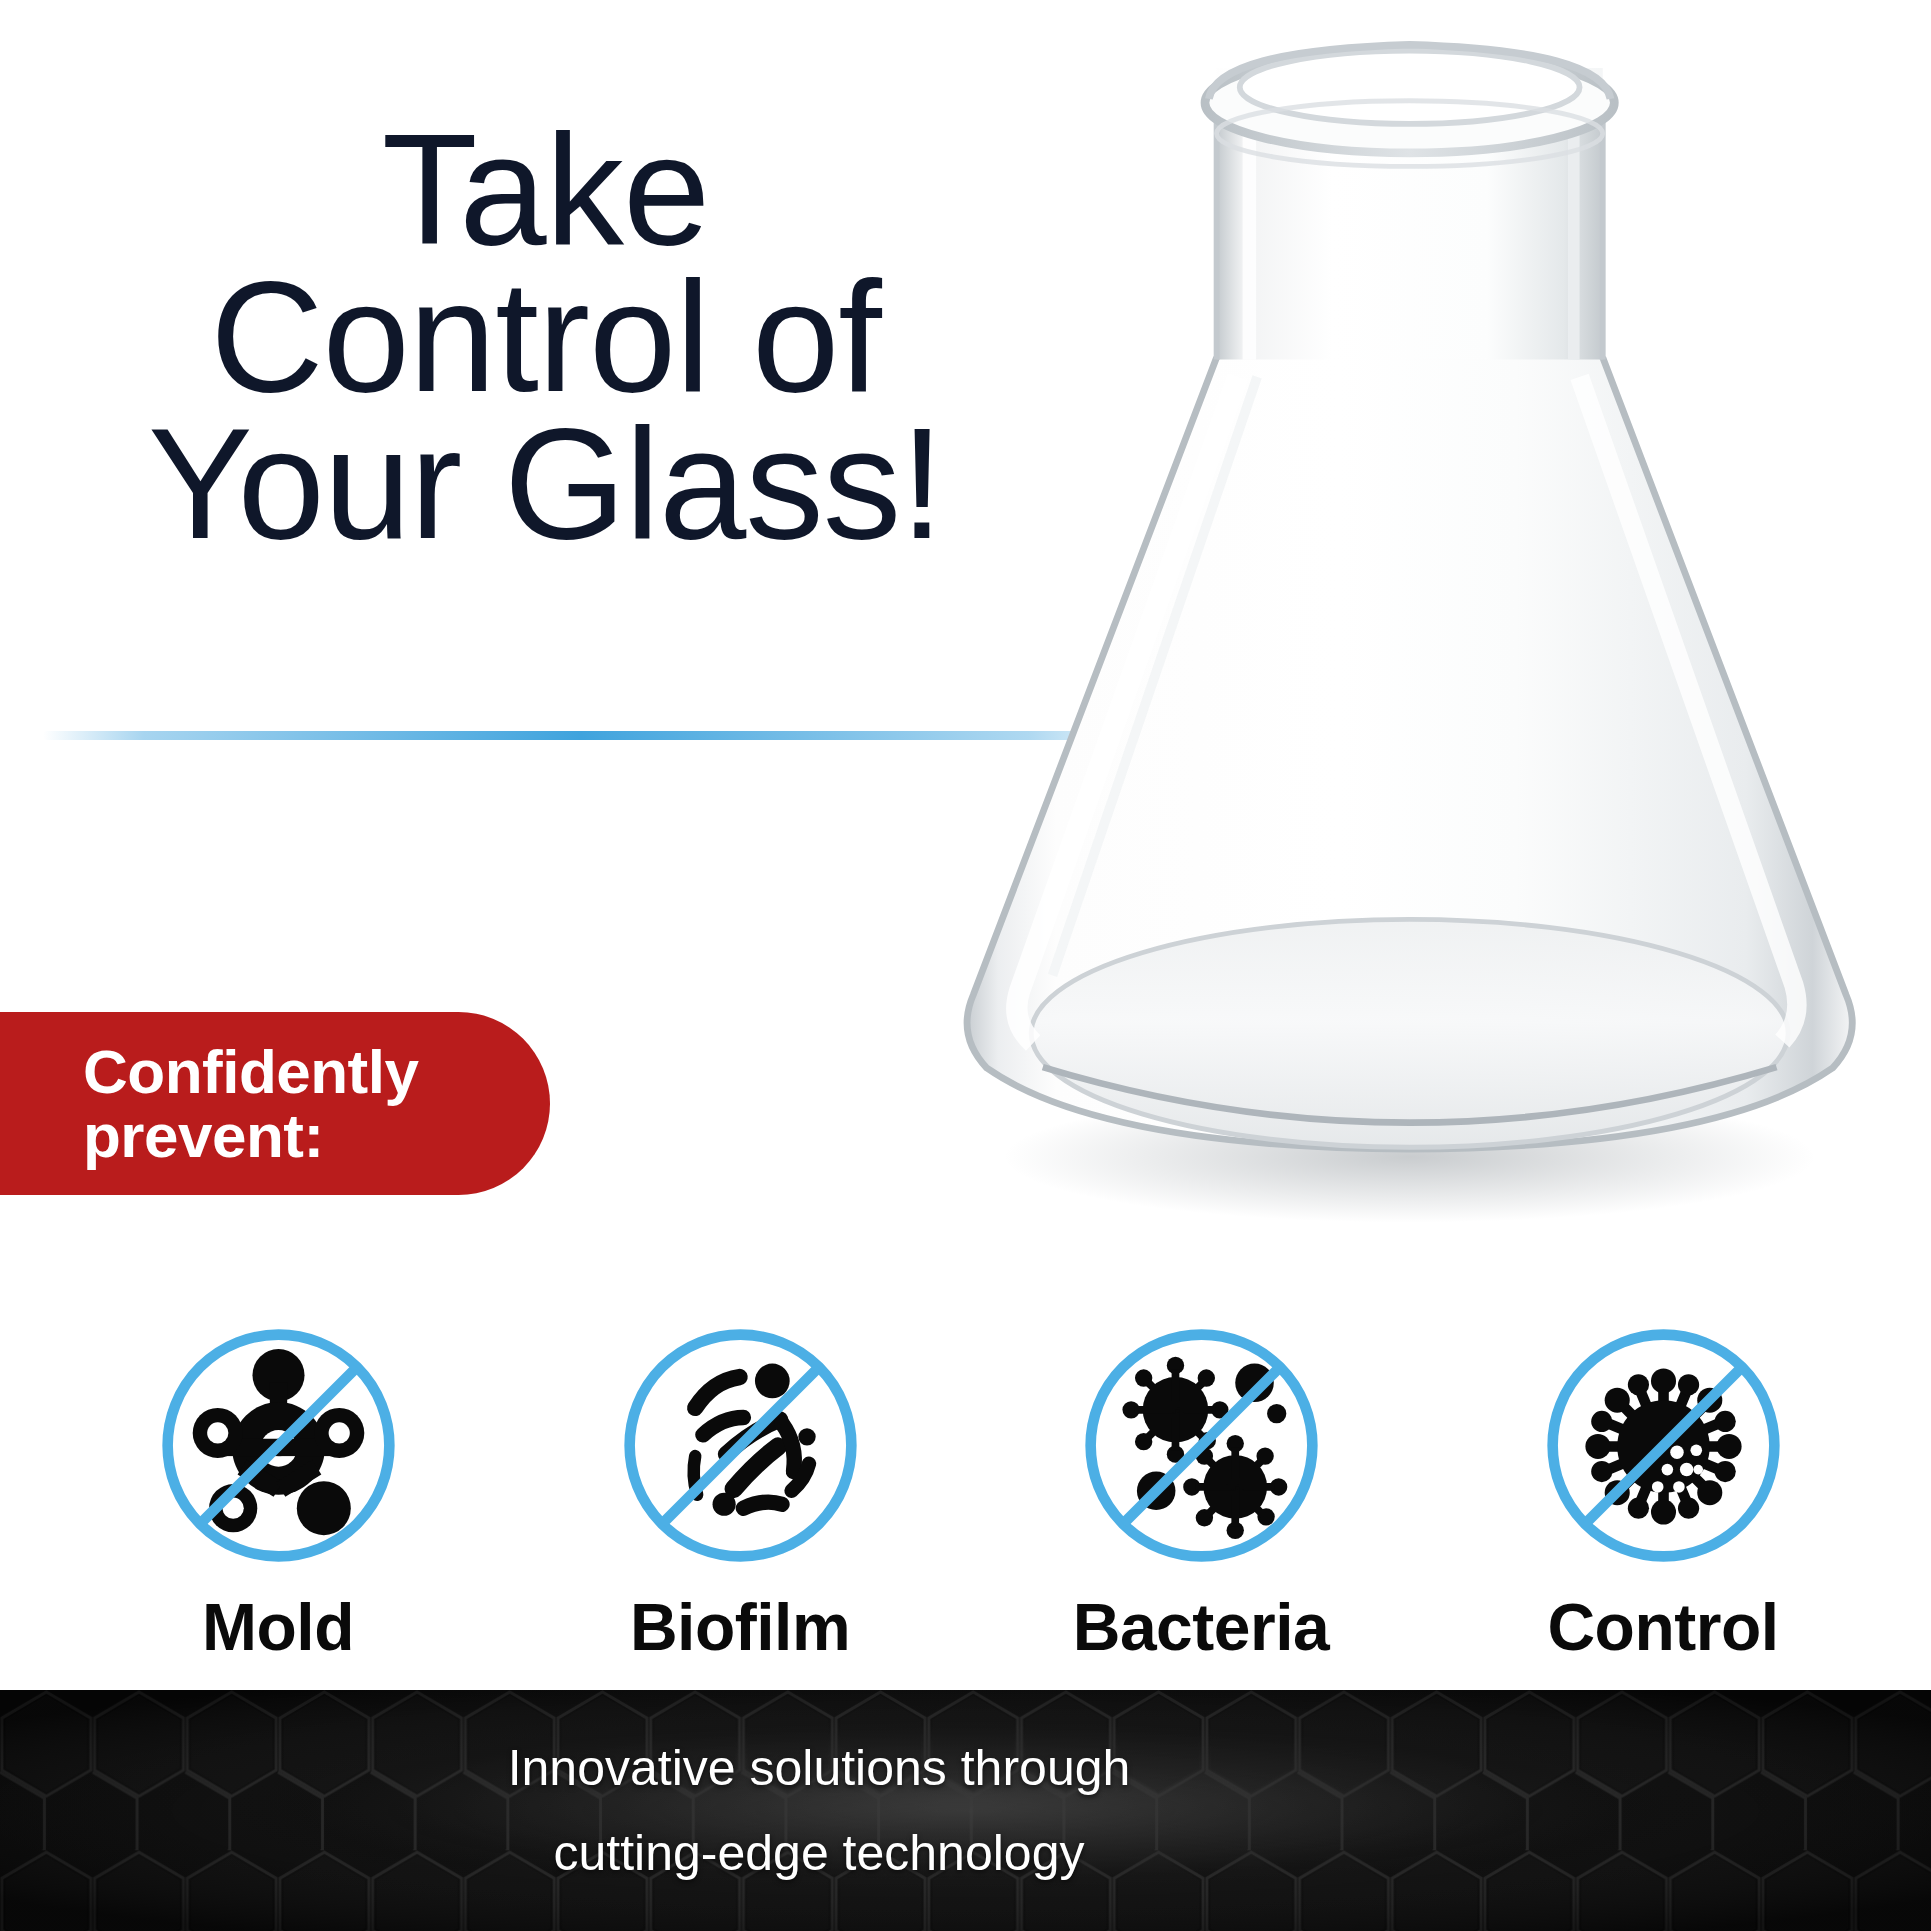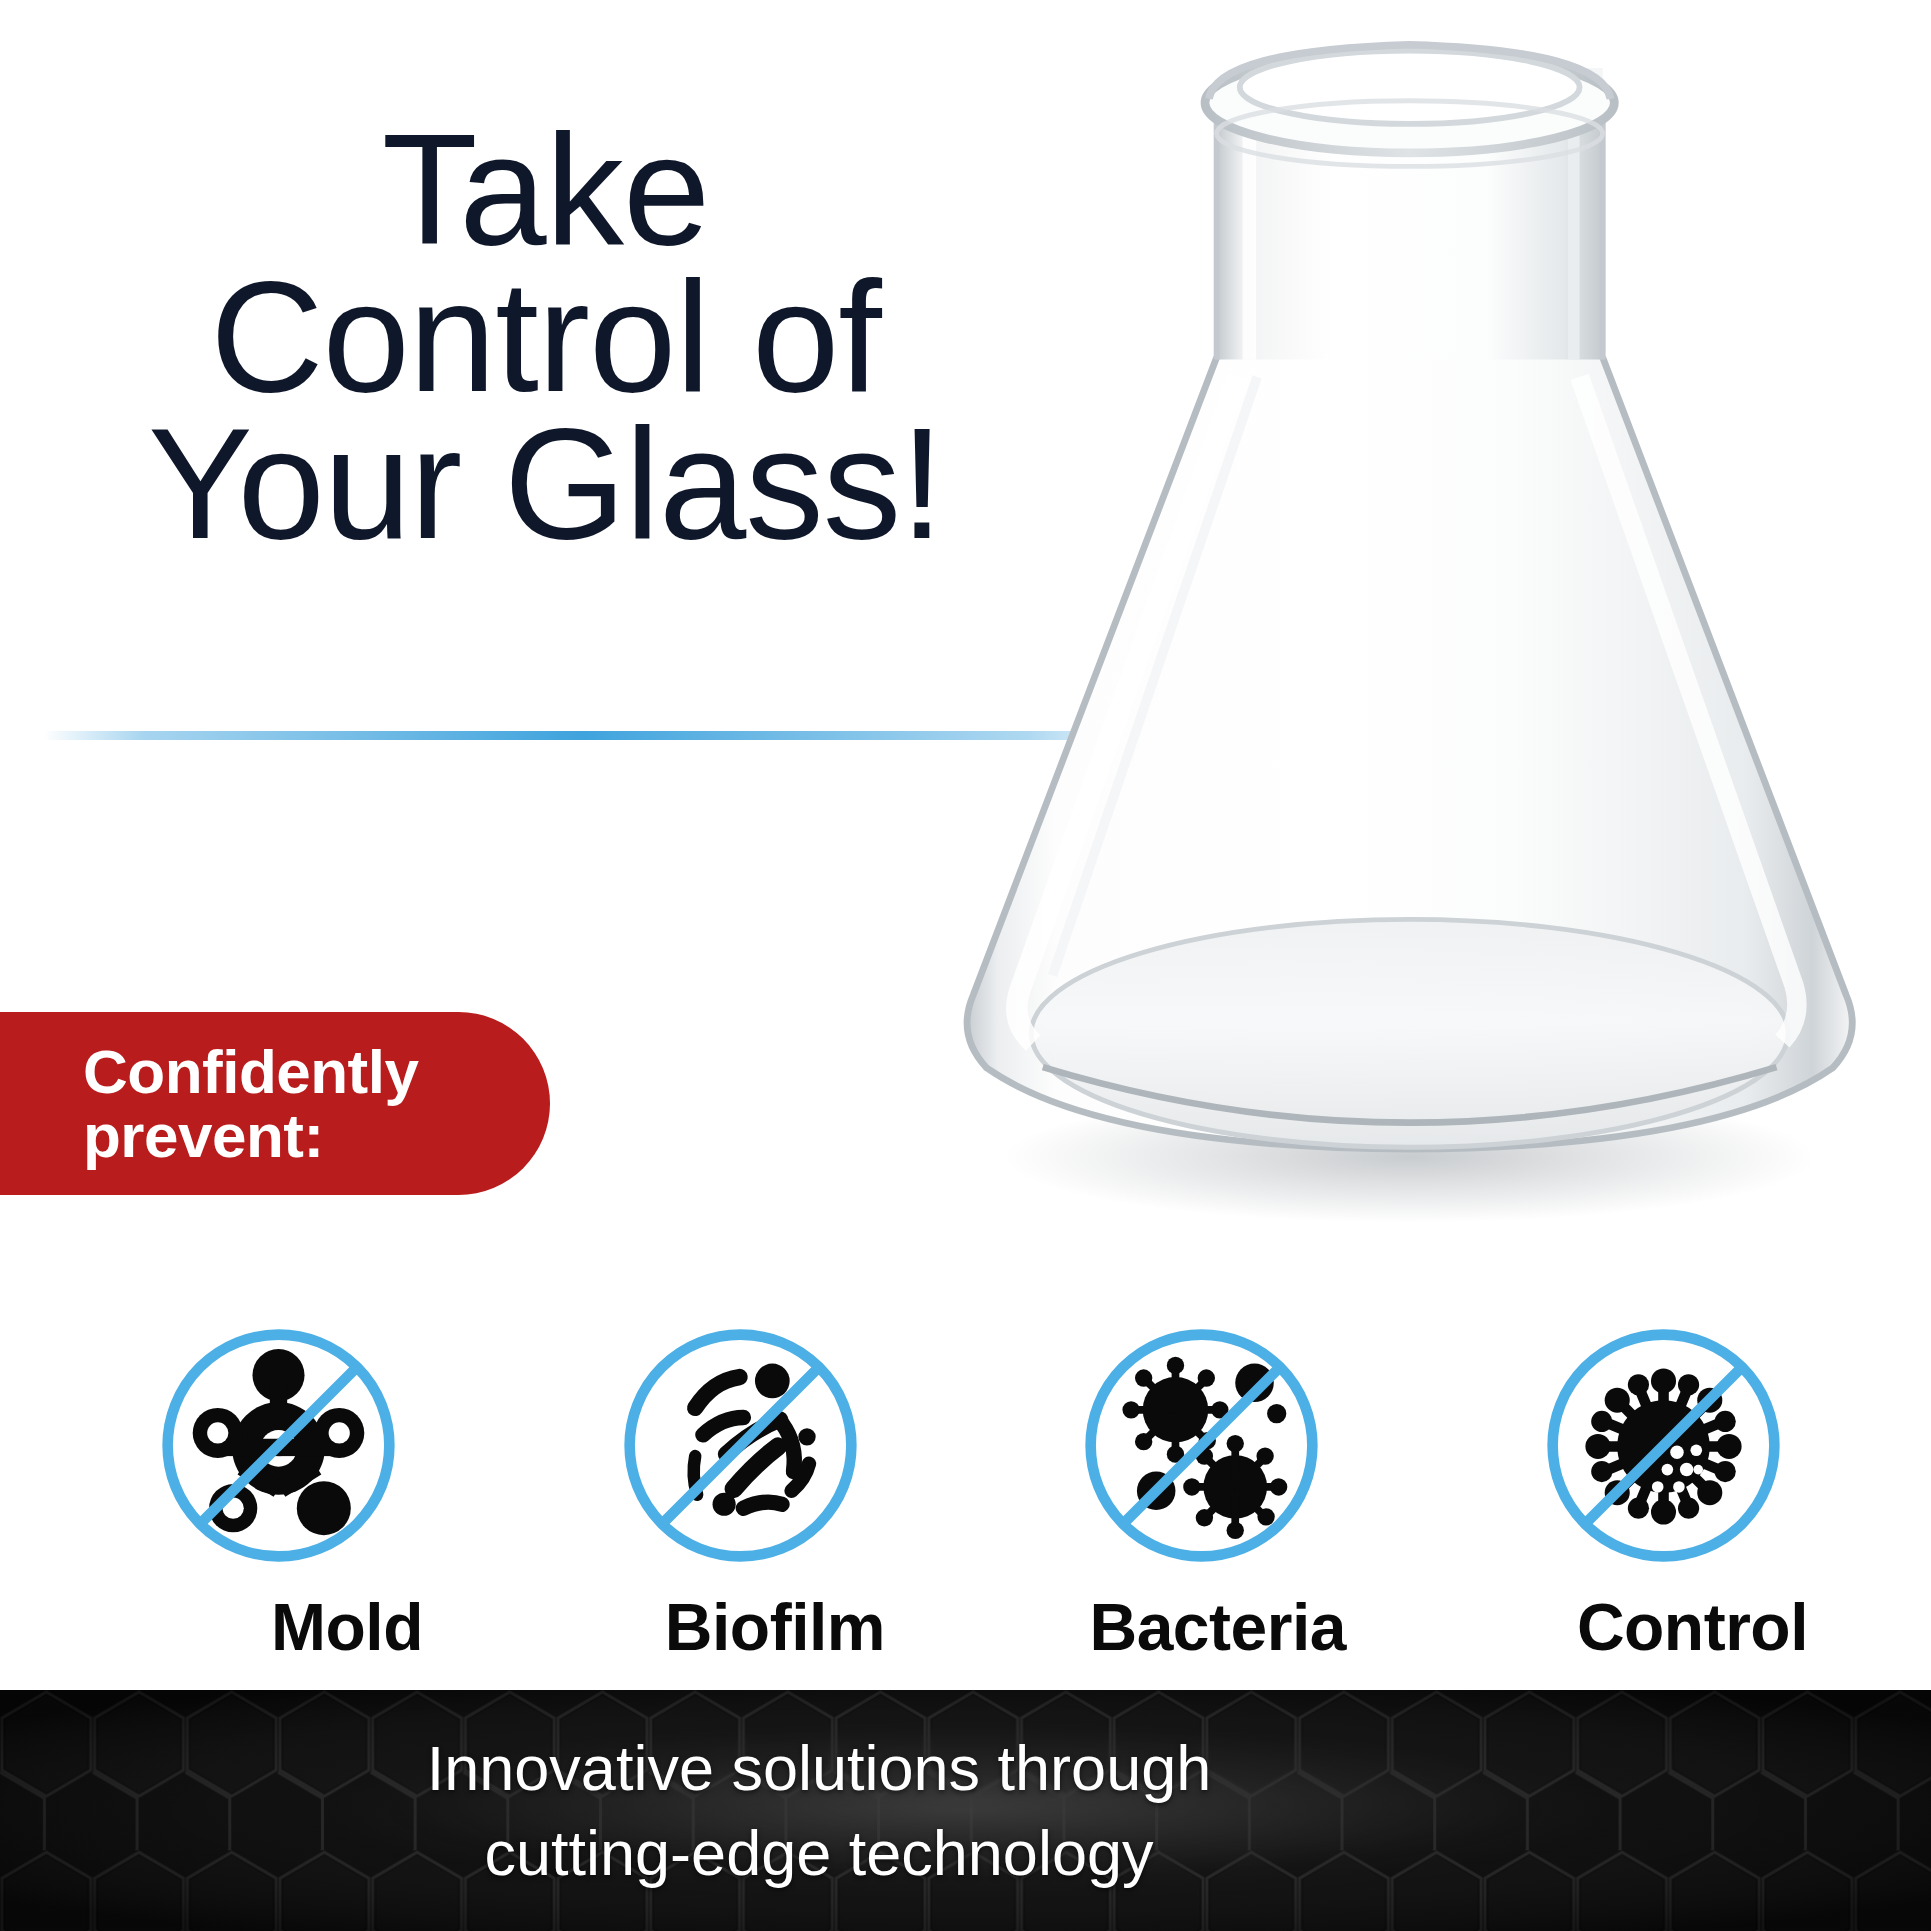--- a/index.html
+++ b/index.html
@@ -32,36 +32,35 @@
     white-space:pre-line;letter-spacing:-0.5px;
   }
 
   
   #icons{position:absolute;left:0;top:1325px;width:1931px;height:348px;}
   .icon-cell{position:absolute;top:0;width:290px;text-align:center;}
   .icon-cell .disc{width:241px;height:241px;margin:0 auto;}
   .icon-label{
     margin-top:19.3px;font-weight:bold;font-size:66px;color:#0a0a0a;
     letter-spacing:-0.5px;
-    text-align:right;
   }
 
   
   #banner{
     position:absolute;left:0;top:1690px;width:1931px;height:241px;
     background:
       radial-gradient(ellipse at 50% 45%, rgba(70,70,70,.55) 0%, rgba(28,28,28,.25) 42%, rgba(0,0,0,0) 75%),
       #0b0b0b;
     overflow:hidden;
   }
   #banner-tex{position:absolute;inset:0;opacity:.85;}
   #banner-text{
     position:absolute;left:0;top:0;width:1638px;height:241px;
     display:flex;flex-direction:column;align-items:center;justify-content:center;
-    color:#ffffff;font-size:63px;line-height:85px;font-weight:400;
+    color:#ffffff;font-size:50px;line-height:85px;font-weight:400;
     white-space:pre-line;text-align:center;
     text-shadow:0 1.9px 5.8px rgba(0,0,0,.6);
   }
 
   
   #flask-wrap{position:absolute;left:898px;top:9.7px;width:1033px;height:1236px;}
   #flask{position:absolute;inset:0;}
 </style>
 </head>
 <body>

